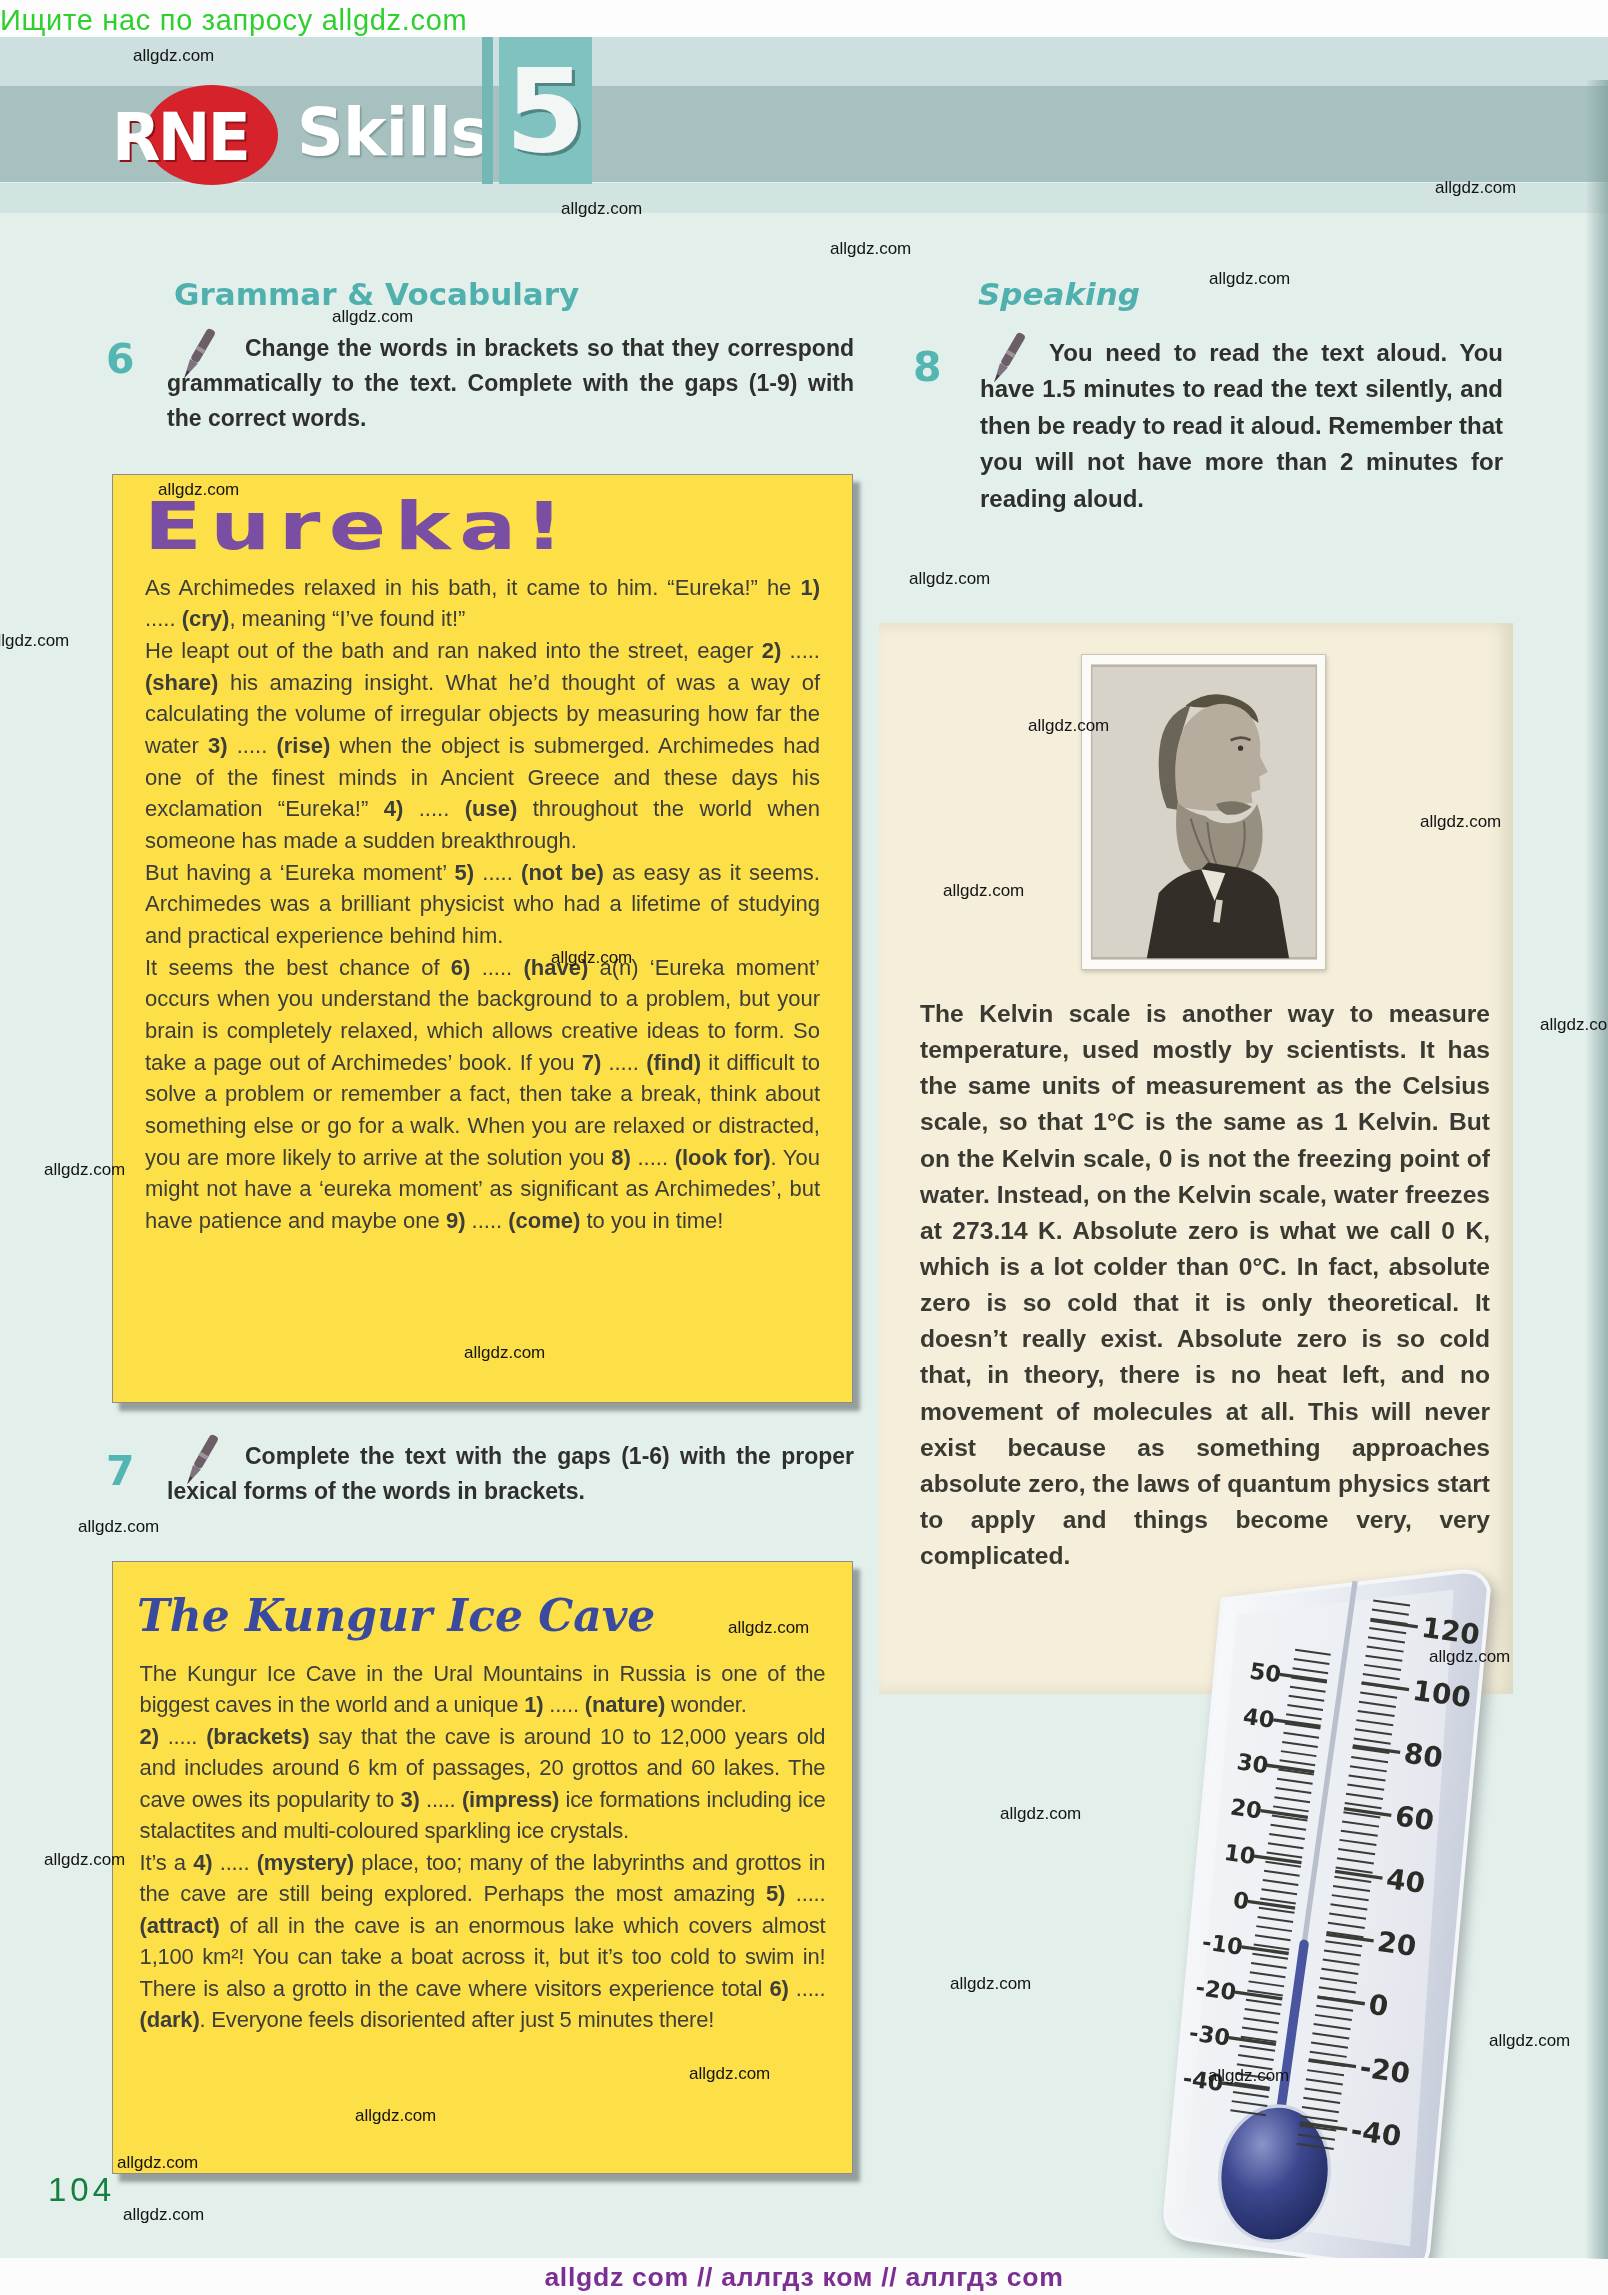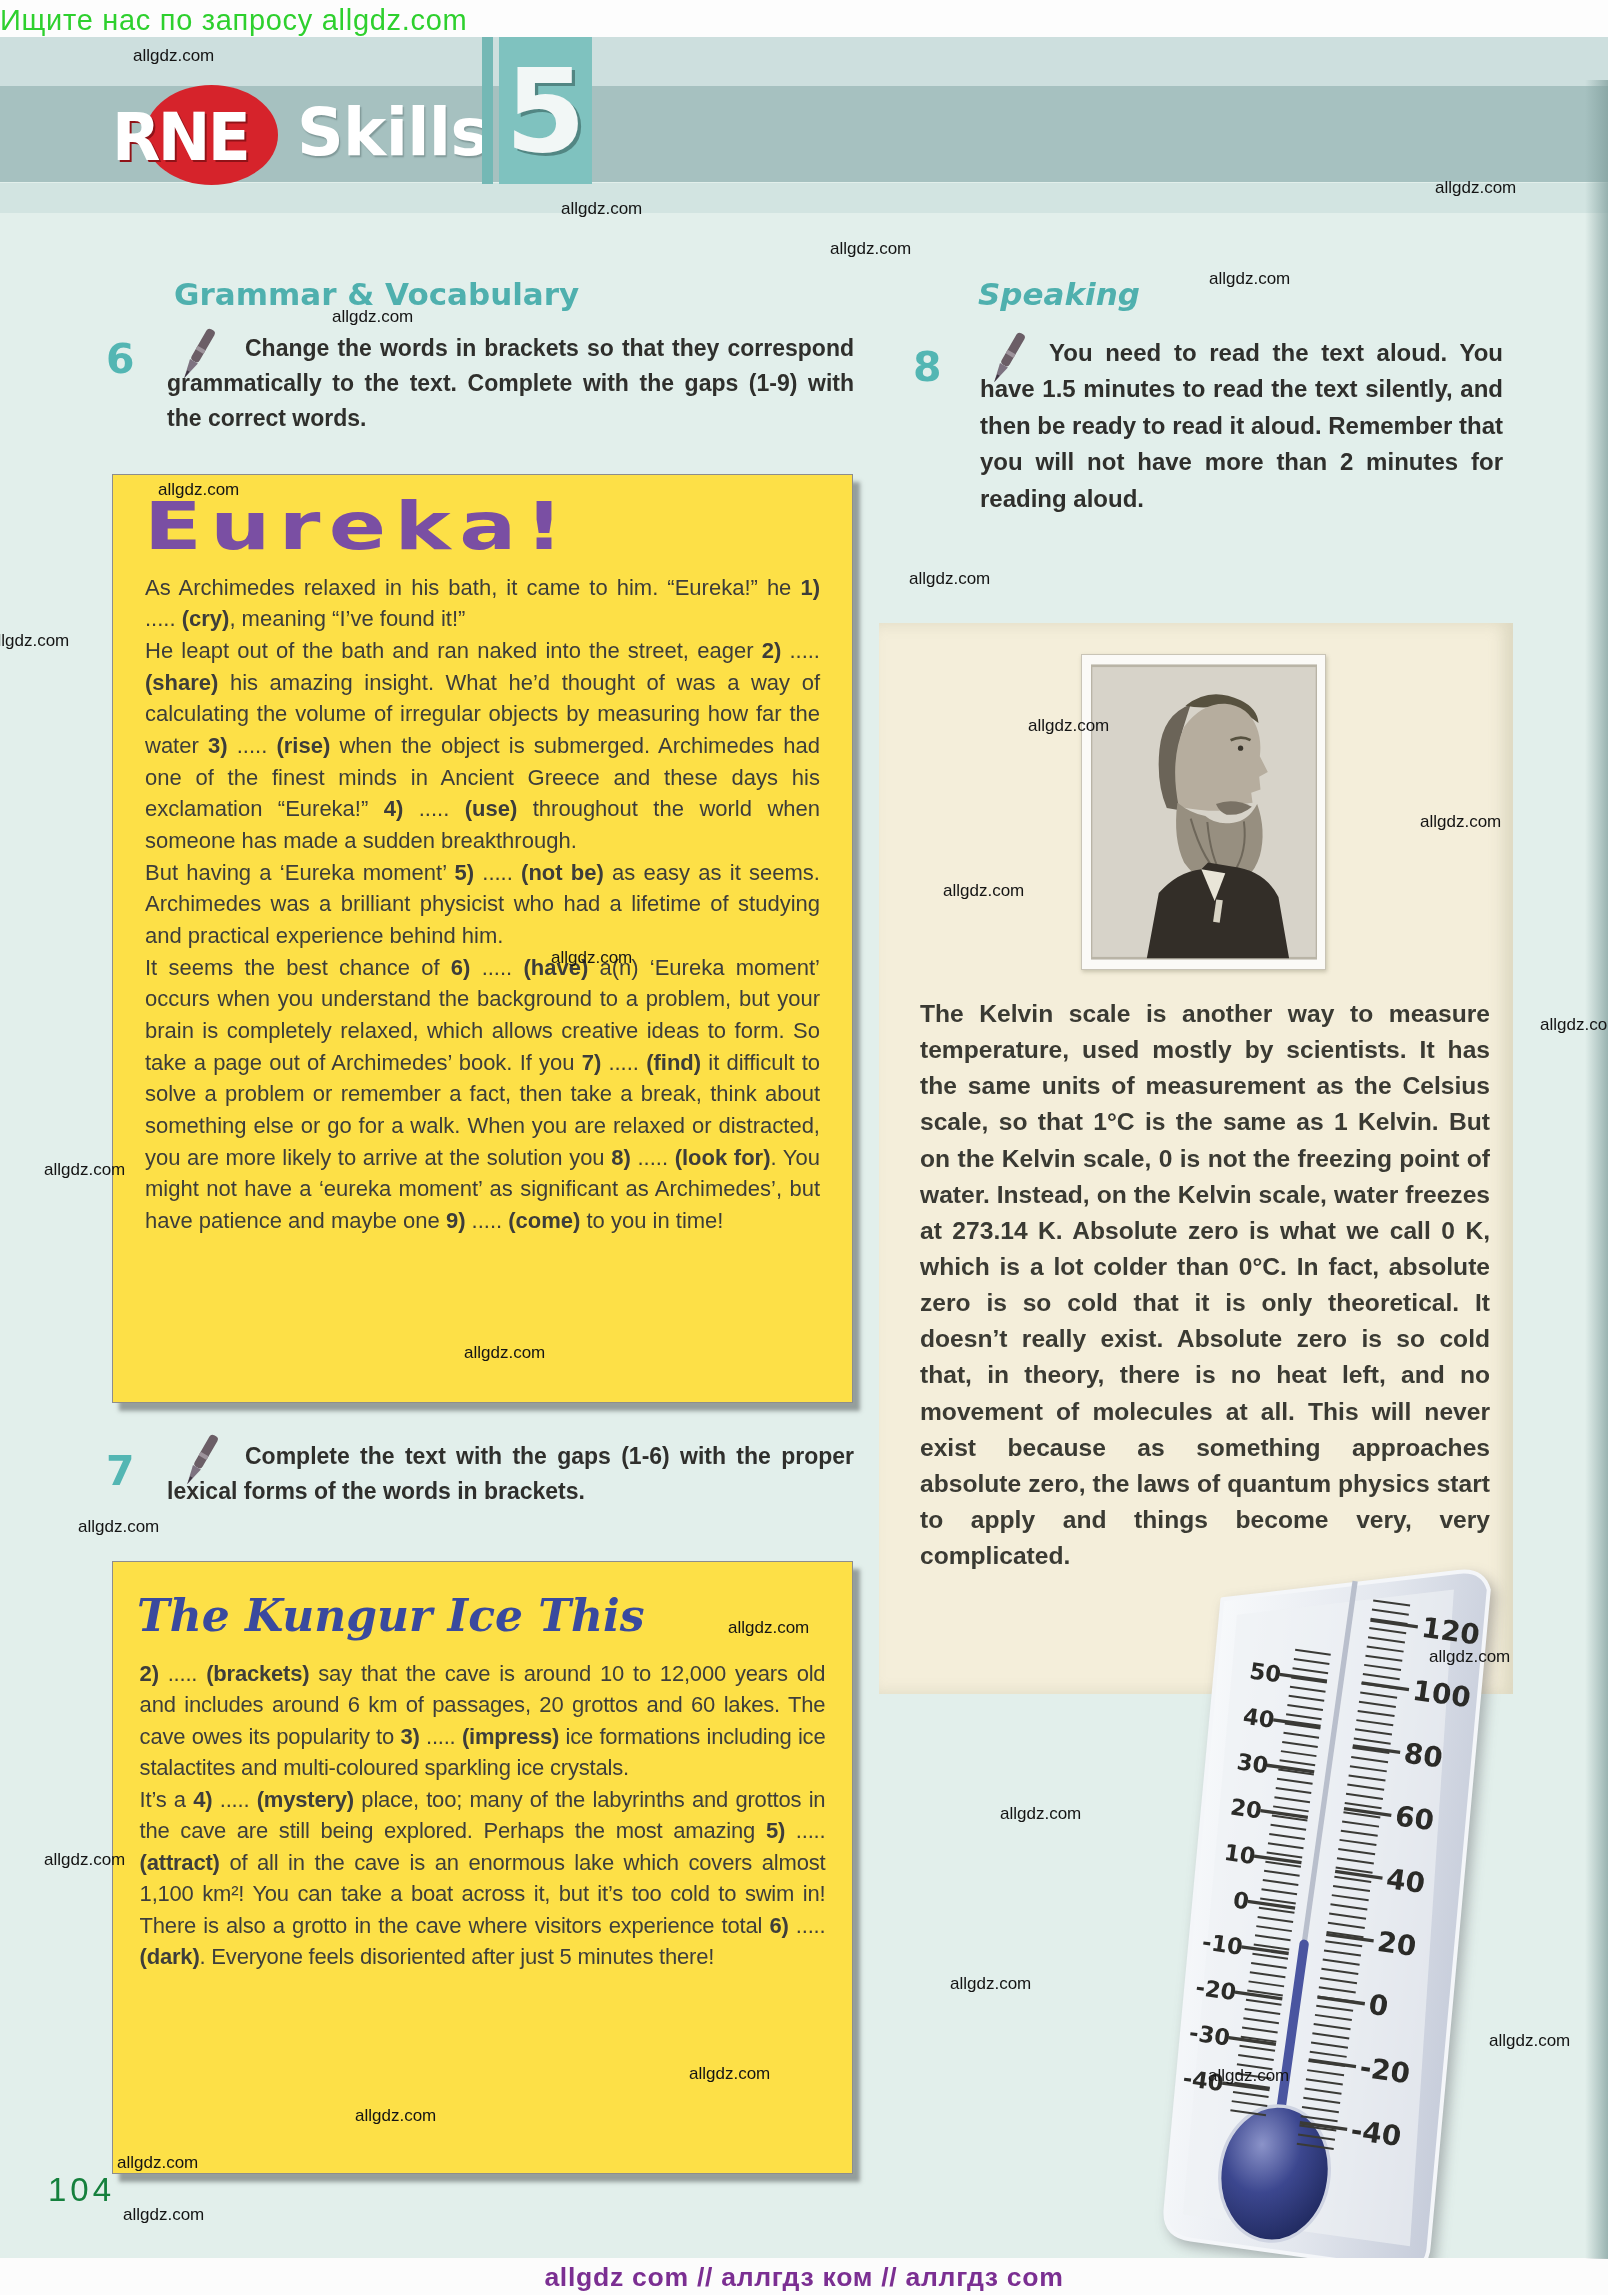--- a/index.html
+++ b/index.html
@@ -121,22 +121,23 @@
   <div class="ex-number" style="left:106px;top:1447px;">7</div>
   <svg class="pen-icon" style="left:181px;top:1429px;" viewBox="0 0 40 90">
     <rect x="14" y="4" width="13" height="52" rx="5" fill="#6b5e66"></rect>
     <rect x="14" y="34" width="13" height="6" fill="#9d939b"></rect>
     <polygon points="14,56 27,56 20.5,84" fill="#7d7280"></polygon>
     <polygon points="18.5,72 22.5,72 20.5,84" fill="#3c3440"></polygon>
   </svg>
   <div class="ex-text" style="left:167px;top:1439px;width:687px;">Complete the text with the gaps (1-6) with the proper lexical forms of the words in brackets.</div>
 
   <div class="white-box" style="left:112px;top:1561px;width:739px;height:611px;">
-    <div class="kungur-title">The Kungur Ice This</div>
+    <div class="kungur-title">The Kungur Ice Cave</div>
     <div class="kungur-body">
+      <p>The Kungur Ice Cave in the Ural Mountains in Russia is one of the biggest caves in the world and a unique <b>1)</b> ..... <b>(nature)</b> wonder.</p>
       <p><b>2)</b> ..... <b>(brackets)</b> say that the cave is around 10 to 12,000 years old and includes around 6 km of passages, 20 grottos and 60 lakes. The cave owes its popularity to <b>3)</b> ..... <b>(impress)</b> ice formations including ice stalactites and multi-coloured sparkling ice crystals.</p>
       <p>It’s a <b>4)</b> ..... <b>(mystery)</b> place, too; many of the labyrinths and grottos in the cave are still being explored. Perhaps the most amazing <b>5)</b> ..... <b>(attract)</b> of all in the cave is an enormous lake which covers almost 1,100 km²! You can take a boat across it, but it’s too cold to swim in! There is also a grotto in the cave where visitors experience total <b>6)</b> ..... <b>(dark)</b>. Everyone feels disoriented after just 5 minutes there!</p>
     </div>
   </div>
 
   <div class="sec-heading" style="left:978px;top:276px;font-style:italic;">Speaking</div>
 
   <div class="ex-number" style="left:913px;top:343px;">8</div>
   <svg class="pen-icon" style="left:988px;top:327px;" viewBox="0 0 40 90">
     <rect x="14" y="4" width="13" height="52" rx="5" fill="#6b5e66"></rect>

